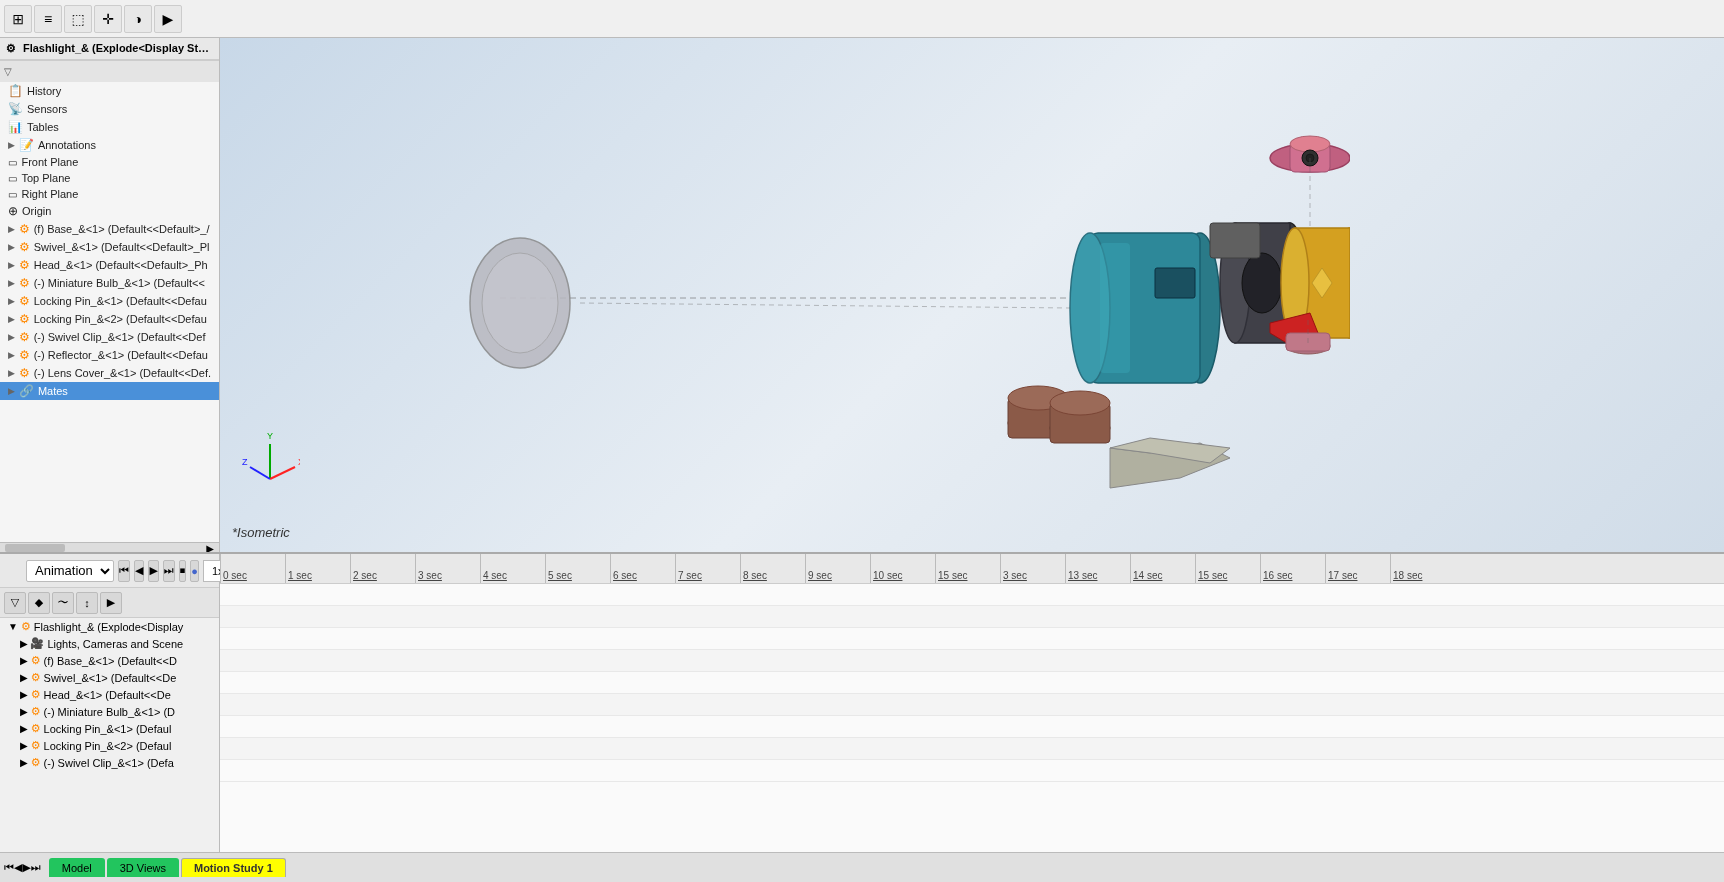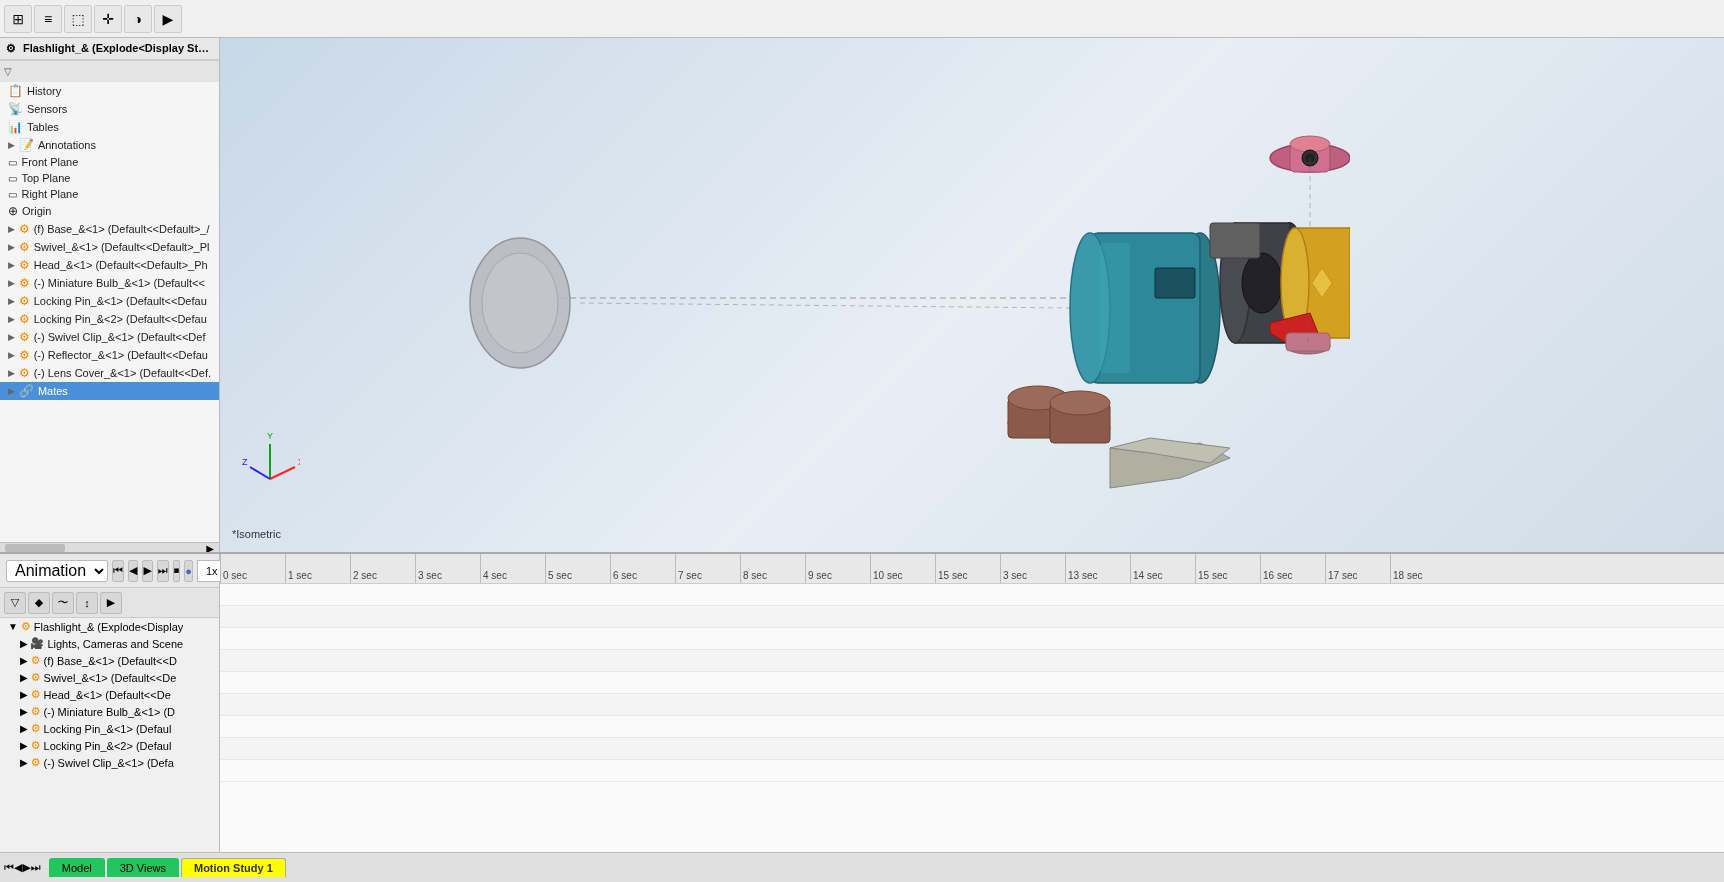--- a/index.html
+++ b/index.html
@@ -18,48 +18,48 @@
     .sidebar-item { display: flex; align-items: center; padding: 2px 4px 2px 8px; cursor: pointer; font-size: 11px; color: #222; white-space: nowrap; }
     .sidebar-item.selected { background: #4a90d9; color: #fff; }
     .sidebar-item .icon { margin-right: 4px; font-size: 12px; }
     .sidebar-item .arrow { margin-right: 4px; font-size: 9px; color: #666; }
     .sidebar-scroll { overflow-y: auto; flex: 1; }
     .filter-bar { height: 22px; background: #e4e4e4; border-top: 1px solid #ccc; display: flex; align-items: center; padding: 0 4px; gap: 3px; }
     .filter-btn { font-size: 10px; cursor: pointer; color: #555; }
 
     
     .viewport { flex: 1; position: relative; background: linear-gradient(135deg, #c8d8e8 0%, #e8eef4 50%, #d0dce8 100%); overflow: hidden; }
-    .viewport-label { position: absolute; bottom: 12px; left: 12px; font-size: 11px; color: #333; }
+    .viewport-label { position: absolute; bottom: 12px; left: 12px; font-size: 13px; font-style: italic; color: #333; }
     .axis-indicator { position: absolute; bottom: 60px; left: 20px; }
 
     
     .timeline-area { height: 300px; display: flex; border-top: 2px solid #aaa; background: #f0f0f0; }
     .timeline-left { width: 220px; background: #f0f0f0; border-right: 1px solid #bbb; display: flex; flex-direction: column; }
     .timeline-toolbar { height: 30px; background: #e4e4e4; border-bottom: 1px solid #ccc; display: flex; align-items: center; padding: 0 4px; gap: 2px; }
     .timeline-tree { overflow-y: auto; flex: 1; }
     .timeline-item { display: flex; align-items: center; padding: 2px 4px 2px 8px; font-size: 11px; white-space: nowrap; cursor: pointer; }
     .timeline-right { flex: 1; display: flex; flex-direction: column; overflow: hidden; }
     .timeline-header { height: 30px; background: #e8e8e8; border-bottom: 1px solid #ccc; display: flex; align-items: center; position: relative; overflow: hidden; }
     .timeline-ruler { display: flex; align-items: flex-end; height: 100%; }
-    .ruler-mark { display: flex; flex-direction: column; align-items: flex-start; font-size: 10px; color: #444; border-left: 1px solid #bbb; padding-left: 2px; min-width: 65px; height: 100%; justify-content: flex-end; padding-bottom: 2px; }
+    .ruler-mark { display: flex; flex-direction: column; align-items: flex-start; font-size: 10px; color: #444; border-left: 1px solid #bbb; padding-left: 2px; min-width: 65px; height: 100%; justify-content: flex-end; padding-bottom: 2px; text-decoration: underline; }
     .timeline-content { flex: 1; overflow: auto; background: #fafafa; position: relative; }
     .timeline-rows { position: relative; }
     .timeline-row { height: 22px; border-bottom: 1px solid #e8e8e8; }
     .timeline-row:nth-child(even) { background: #f4f4f4; }
 
     
     .bottom-bar { height: 30px; background: #e0e0e0; border-top: 1px solid #bbb; display: flex; align-items: center; padding: 0 4px; }
     .tab { padding: 3px 12px; font-size: 11px; cursor: pointer; border: 1px solid transparent; border-bottom: none; margin-right: 2px; background: #22c55e; border-radius: 3px 3px 0 0; }
     .tab.active { background: #fff; border-color: #aaa; font-weight: bold; color: #333; }
     .tab.motion-study { background: #ffff00; border-color: #aaa; font-weight: bold; }
 
     
     .anim-controls { height: 34px; background: #e8e8e8; border-bottom: 1px solid #ccc; display: flex; align-items: center; padding: 0 6px; gap: 4px; }
     .anim-btn { width: 22px; height: 22px; background: #d8d8d8; border: 1px solid #bbb; border-radius: 2px; cursor: pointer; display: flex; align-items: center; justify-content: center; font-size: 11px; }
-    .anim-dropdown { height: 22px; font-size: 16px; padding: 0 4px; border: 1px solid #bbb; background: #fff; border-radius: 2px; }
+    .anim-dropdown { height: 22px; font-size: 13px; padding: 0 4px; border: 1px solid #bbb; background: #fff; border-radius: 2px; margin-left: 20px; }
     .speed-input { width: 60px; height: 22px; font-size: 11px; border: 1px solid #bbb; padding: 0 4px; background: #fff; }
 
     
     .flashlight-svg { position: absolute; top: 30px; left: 230px; width: 900px; height: 430px; }
   </style>
 </head>
 <body>
 
 <div class="app-container">
 

